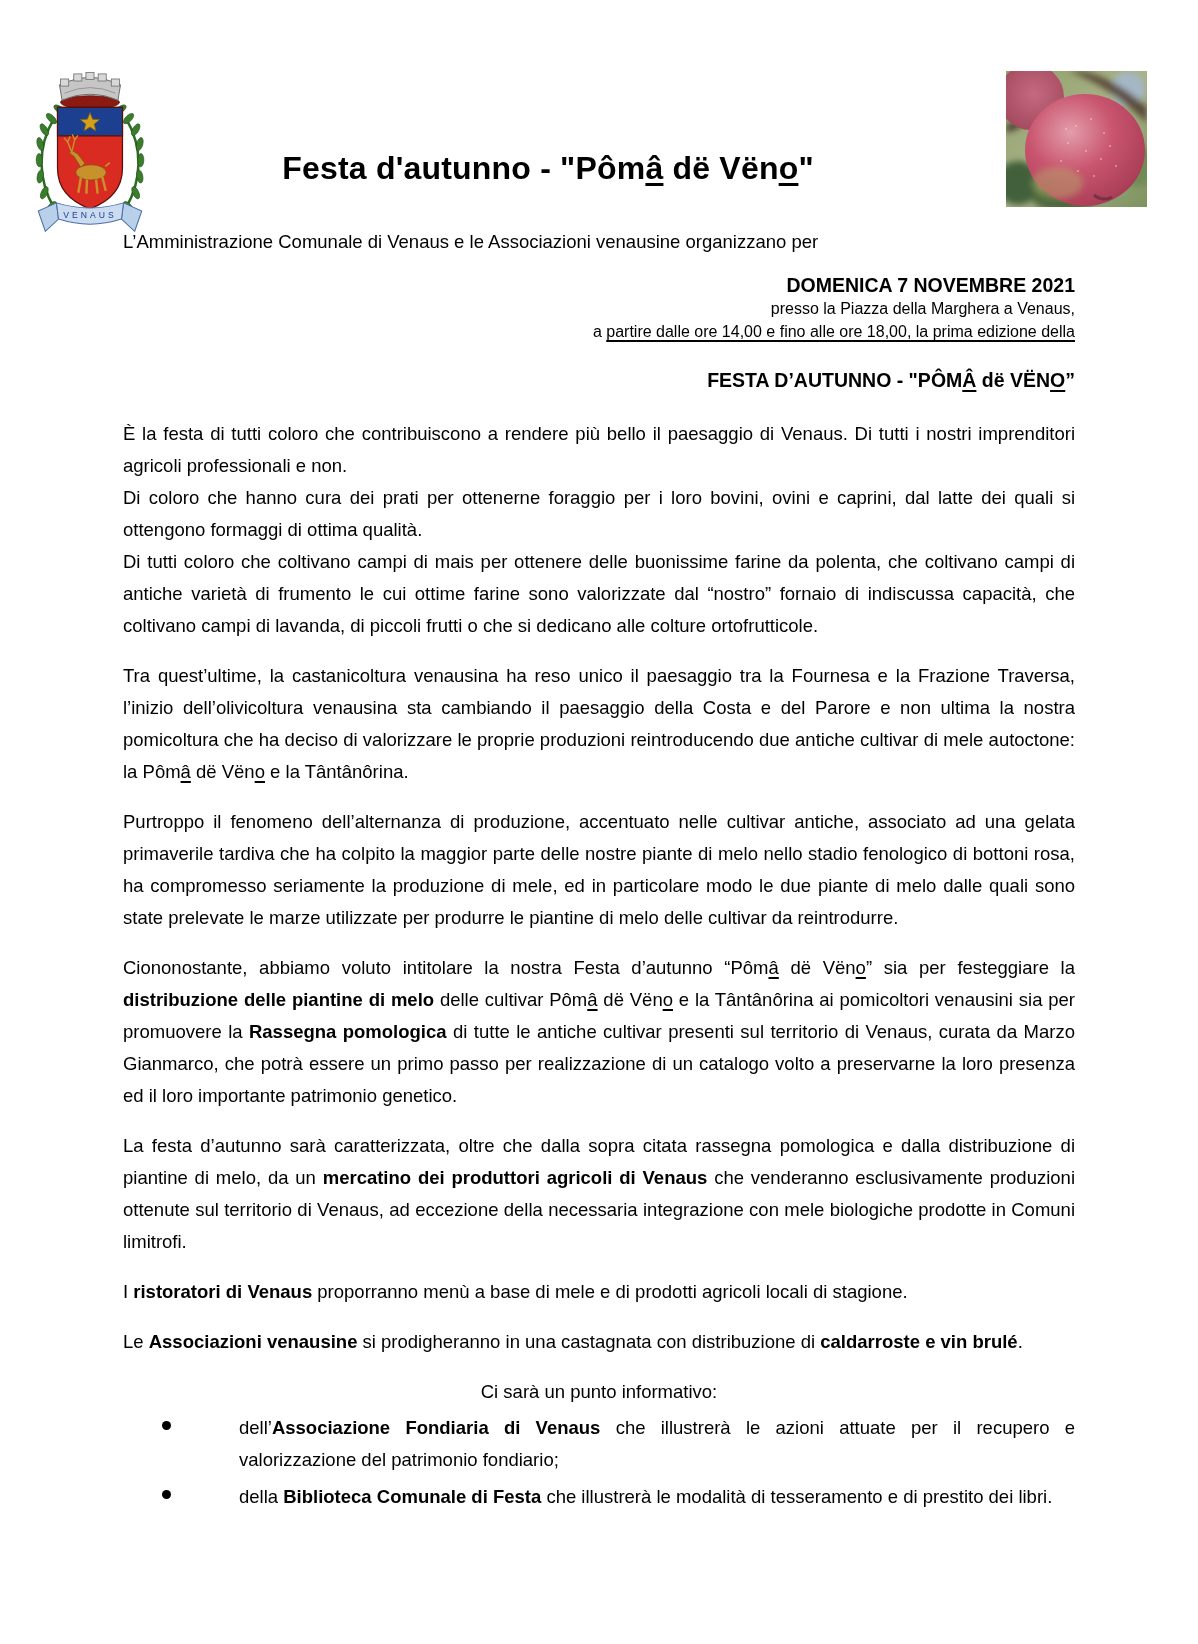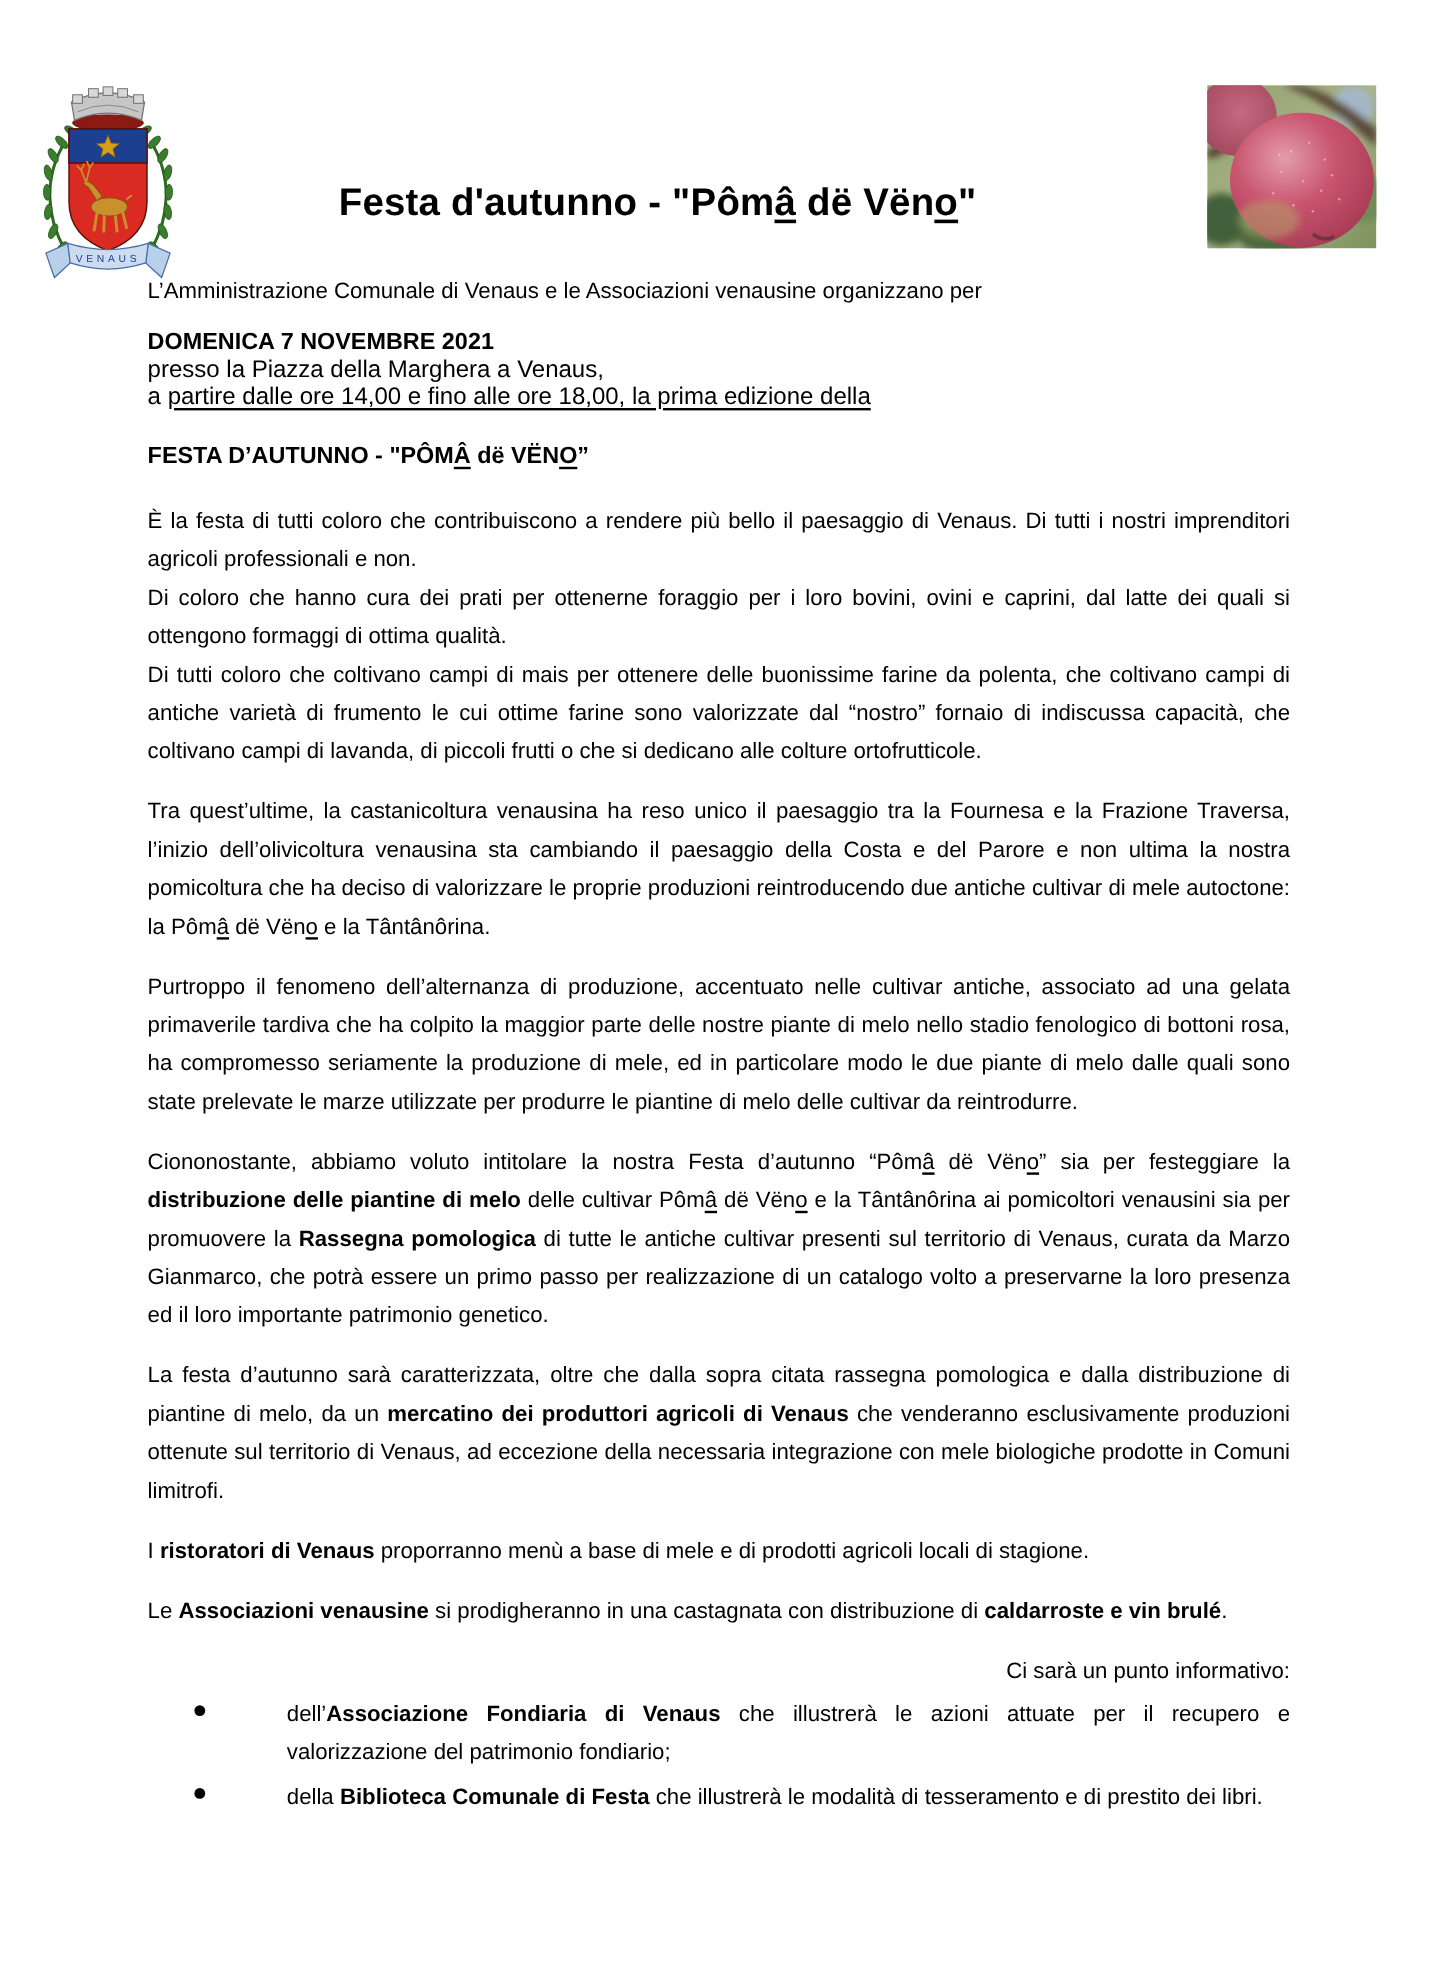--- a/index.html
+++ b/index.html
@@ -13,27 +13,27 @@
   }
   .logo{position:absolute;left:24px;top:58px;width:132px;height:176px;}
   .apple{position:absolute;left:1006px;top:71px;width:141px;height:136px;}
   .title{
     position:absolute;left:98px;top:150px;width:900px;margin:0;
     text-align:center;font-size:32px;font-weight:bold;letter-spacing:0.2px;
   }
   .title .u{text-decoration-thickness:3px;text-underline-offset:4px;}
   .content{position:absolute;left:123px;top:230px;width:952px;}
   .subtitle{text-align:left;font-size:18.5px;line-height:24px;}
-  .eventblock{margin-top:20px;text-align:left;}
-  .eventblock .line{font-size:20px;line-height:23px;}
+  .eventblock{margin-top:20px;text-align:right;}
+  .eventblock .line{font-size:16px;line-height:23px;}
   .eventblock .datebold{font-size:19.5px;font-weight:bold;}
   .eventblock .eventname{font-size:19.5px;font-weight:bold;margin-top:26px;}
   .body{margin-top:26px;font-size:18.5px;line-height:32px;}
   .body p{margin:0 0 18px 0;text-align:justify;}
-  .body p.nojust{text-align:right;}
+  .body p.nojust{text-align:center;}
   .b{font-weight:bold;}
   .u{text-decoration:underline;text-decoration-thickness:2px;text-underline-offset:3px;}
   .bullets{margin-top:4px;}
   .bullet{display:flex;margin:0 0 5px 39px;}
   .dot{flex:0 0 9px;width:9px;height:9px;border-radius:50%;background:#000;margin:9px 24px 0 0;}
   .b-text{flex:1;text-align:justify;margin-left:44px;}
   .closing{margin-top:36px;text-align:right;font-size:18.5px;}
 </style>
 </head>
 <body>

